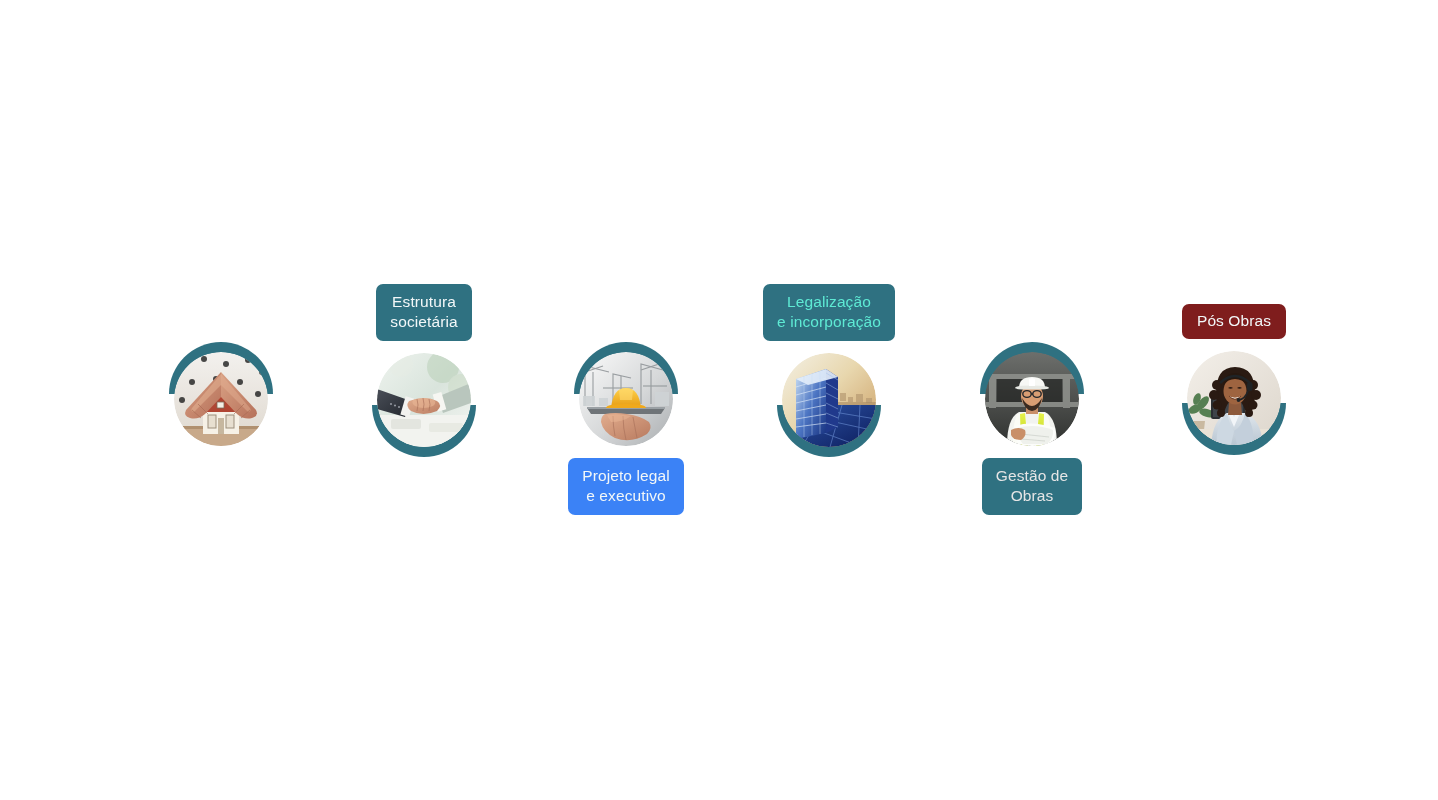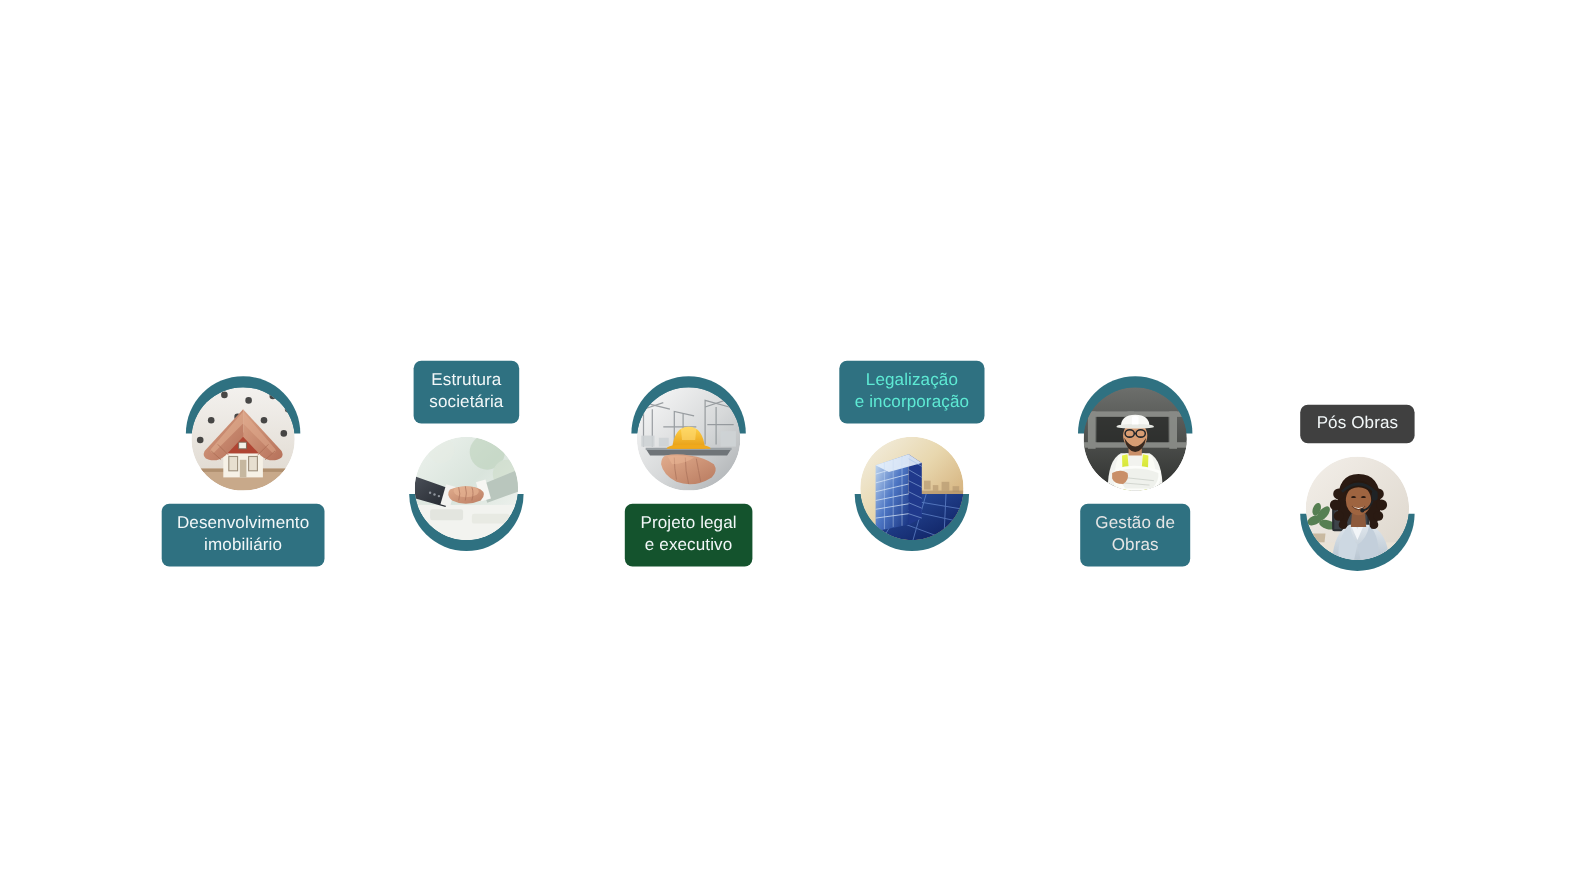--- a/index.html
+++ b/index.html
@@ -26,21 +26,21 @@
     height: 260px;
     margin-left: -90px;          
     left: 0;
     top: 268px;
     display: flex;
     flex-direction: column;
     align-items: center;
   }
 
   
-  .step.label-above { justify-content: center; }
+  .step.label-above { justify-content: flex-start; }
   .step.label-below { justify-content: flex-start; }
 
   
   .label {
     background: #2F7181;
     color: #F2F7F8;
     border-radius: 7px;
     padding: 8px 14px 9px;
     text-align: center;
     font-size: 15.5px;
@@ -162,22 +162,20 @@
               <path d="M24 52 L34 62"></path>
                 <path d="M18 58 L27 66"></path>
               <path d="M70 52 L60 62"></path>
                 <path d="M76 58 L67 66"></path>
             </g>
           </g>
         </svg>
       </div>
     </div>
     <div class="gap-below-medallion"></div>
-    <div class="label" style="background: rgb(47, 113, 129); color: rgb(242, 247, 248);">Desenvolvimento
-imobiliário</div>
   </div>
 
   <div class="step label-above" style="left:424px; top:284px;">
     <div class="label" style="background: rgb(47, 113, 129); color: rgb(242, 247, 248);">Estrutura
 societária</div>
     <div class="gap-above-medallion"></div>
     <div class="medallion">
       <div class="arc bottom" style="background: rgb(47, 113, 129);"></div>
       <div class="photo shift-up">
         <svg viewBox="0 0 94 94" aria-hidden="true">
@@ -293,21 +291,21 @@
               <path d="M34 64 Q34 74 36 84"></path>
               <path d="M44 64 Q44 76 47 88"></path>
               <path d="M54 65 Q56 76 58 86"></path>
             </g>
             <path d="M28 63 Q40 61 52 64 Q44 70 32 70 Z" fill="#eebb99" opacity="0.45"></path>
           </g>
         </svg>
       </div>
     </div>
     <div class="gap-below-medallion"></div>
-    <div class="label" style="background: #14532d; color: rgb(242, 247, 248);">Projeto legal
+    <div class="label" style="background: #3b82f6; color: rgb(242, 247, 248);">Projeto legal
 e executivo</div>
   </div>
 
   <div class="step label-above" style="left:829px; top:284px;">
     <div class="label" style="background: rgb(47, 113, 129); color: #5eead4;">Legalização
 e incorporação</div>
     <div class="gap-above-medallion"></div>
     <div class="medallion">
       <div class="arc bottom" style="background: rgb(47, 113, 129);"></div>
       <div class="photo shift-up">
@@ -451,21 +449,21 @@
           </g>
         </svg>
       </div>
     </div>
     <div class="gap-below-medallion"></div>
     <div class="label" style="background: rgb(47, 113, 129); color: #e5e5e5;">Gestão de
 Obras</div>
   </div>
 
   <div class="step label-above" style="left:1234px; top:304px;">
-    <div class="label one-line" style="background: #404040; color: rgb(242, 247, 248); margin-top: 18px;">Pós Obras</div>
+    <div class="label one-line" style="background: #7f1d1d; color: rgb(242, 247, 248);">Pós Obras</div>
     <div class="gap-above-medallion"></div>
     <div class="medallion">
       <div class="arc bottom" style="background: rgb(47, 113, 129);"></div>
       <div class="photo shift-up">
         <svg viewBox="0 0 94 94" aria-hidden="true">
           <defs>
             <clipPath id="c6">
                 <circle cx="47" cy="47" r="47"></circle>
               </clipPath>
             <linearGradient id="g6bg" x1="0" y1="0" x2="1" y2="1">

